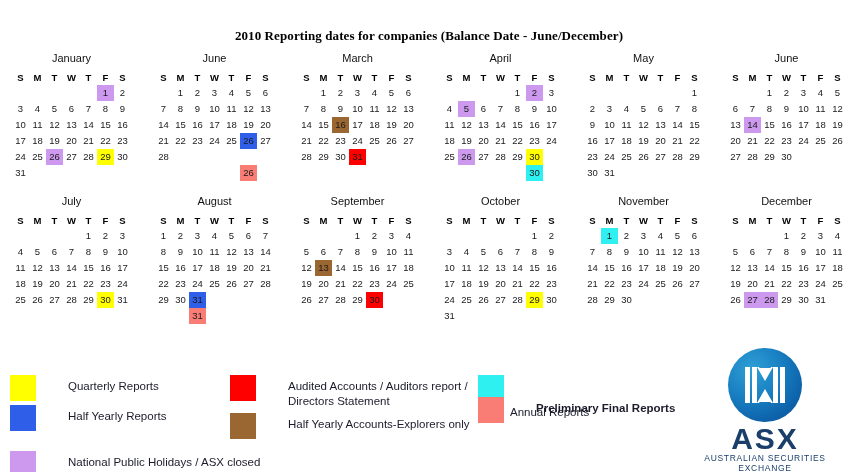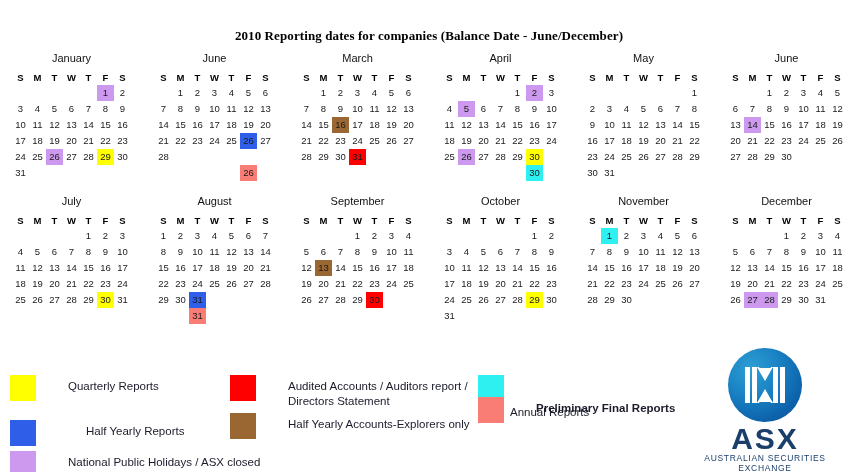--- a/index.html
+++ b/index.html
@@ -91,21 +91,21 @@
   .legend-label{
     font-size:11.5px;
     color:#1b1b2b;
     margin-left:32px;
     line-height:15px;
     white-space:pre-line;
     padding-top:4px;
   }
   
   #legend-quarterly{left:10px;top:10px;}
-  #legend-halfyearly{left:10px;top:55px;gap:18px;}
+  #legend-halfyearly{left:10px;top:40px;}
   #legend-holidays{left:10px;top:86px;}
   #legend-audited{left:230px;top:10px;}
   #legend-explorers{left:230px;top:48px;}
   #legend-annual{left:478px;top:10px;flex-direction:column;}
   #legend-preliminary{left:478px;top:32px;font-weight:bold;}
 
   
   #asx-logo{
     position:absolute;
     right:18px;

